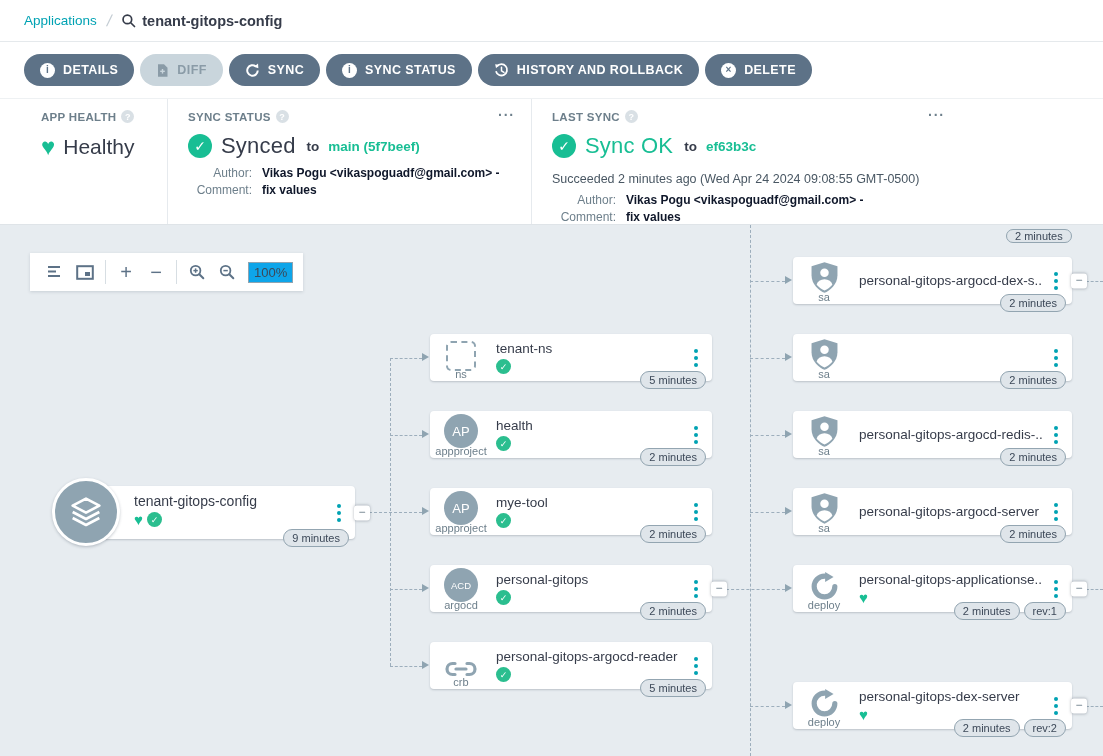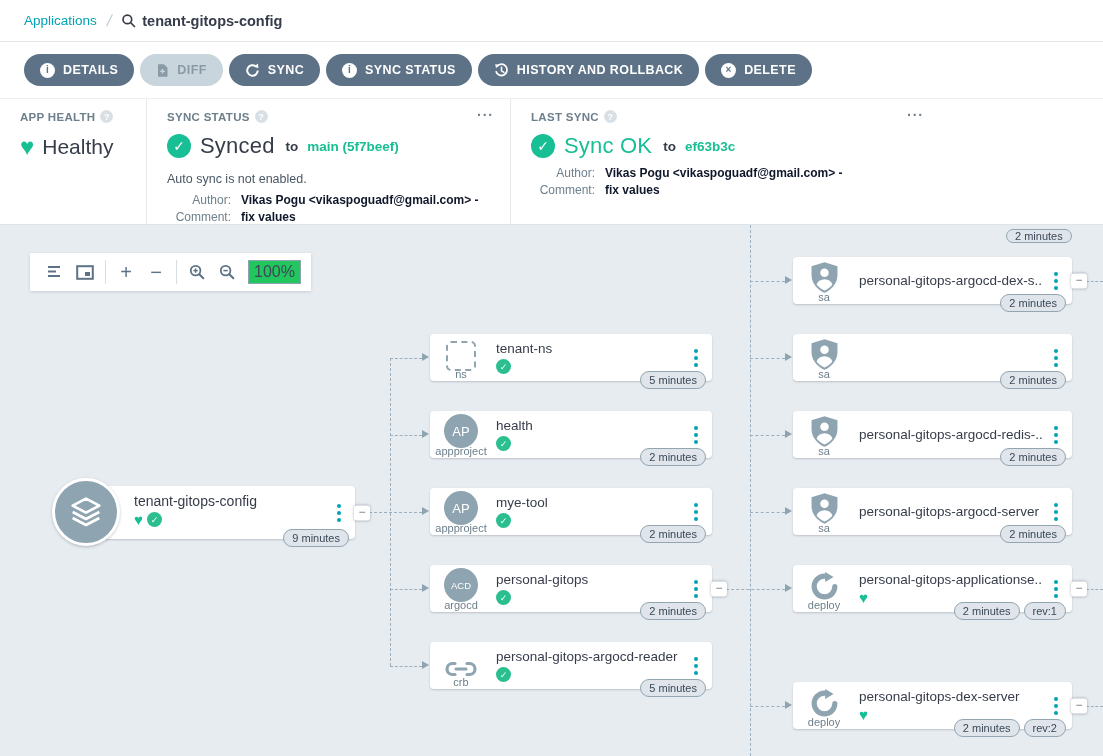--- a/index.html
+++ b/index.html
@@ -17,21 +17,21 @@
           background:#5D7287; color:#fff; font-family:inherit; font-size:12.5px; font-weight:700; letter-spacing:.4px; cursor:pointer; white-space:nowrap; }
   .tbtn.disabled { background:#C9D5DC; color:#8a9ba7; }
   .ico-circle { width:15px; height:15px; border-radius:50%; background:#fff; color:#5D7287; font-size:10px; font-weight:700;
                 display:inline-flex; align-items:center; justify-content:center; font-style:normal; line-height:1; }
   .caret { width:0; height:0; border-left:5px solid transparent; border-right:5px solid transparent; border-top:6px solid #fff; margin-left:2px; }
 
   
   .statusbar { height:126px; display:flex; background:#fff; border-bottom:1px solid #dfe4e8; }
   .panel { position:relative; padding:11px 16px 0 20px; }
   .panel + .panel { border-left:1px solid #e6eaee; }
-  .p-health { width:146px; } .p-sync { width:364px; } .p-last { width:430px; }
+  .p-health { width:146px;margin-left:21px; } .p-sync { width:364px; } .p-last { width:430px; }
   .p-title { display:flex; align-items:center; gap:5px; font-size:11.5px; font-weight:700; letter-spacing:.3px; color:#6D7F8B; }
   .q-ico { width:13px; height:13px; border-radius:50%; background:#d9e0e5; color:#fff; font-size:9px; font-weight:700;
            display:inline-flex; align-items:center; justify-content:center; }
   .p-menu { position:absolute; top:8px; right:16px; color:#6D7F8B; font-weight:700; letter-spacing:1px; cursor:pointer; font-size:14px; }
   .p-statusline { margin-top:10px; display:flex; align-items:center; gap:9px; }
   .big-heart { color:#18BE94; font-size:24px; line-height:1; }
   .big-check { width:24px; height:24px; border-radius:50%; background:#18BE94; color:#fff; font-size:14px; font-weight:700;
                display:inline-flex; align-items:center; justify-content:center; flex:0 0 auto; }
   .status-word { font-size:22px; font-weight:500; color:#363C4A; letter-spacing:.2px; }
   .status-word.green { color:#18BE94; }
@@ -44,21 +44,21 @@
   .health-line { margin-top:12px; display:flex; align-items:center; gap:8px; }
   .health-word { font-size:21px; font-weight:500; color:#363C4A; }
 
   
   .graph { position:relative; width:1103px; height:531px; background:#E7ECF0; overflow:hidden; }
 
   .gtoolbar { position:absolute; left:30px; top:28px; height:38px; background:#fff; display:flex; align-items:center;
               padding:0 10px; box-shadow:0 1px 3px rgba(60,72,88,.18); }
   .gt-btn { width:30px; height:24px; display:inline-flex; align-items:center; justify-content:center; cursor:pointer; color:#5D7287; }
   .gt-sep { width:1px; height:24px; background:#d7dee3; margin:0 5px; }
-  .gt-zoom { border:1px solid #8FA4B1; background:#22c55e; color:#3c4858; font-size:16px; padding:2px 5px; margin-left:6px; cursor:pointer; }
+  .gt-zoom { border:1px solid #8FA4B1; background:#0ea5e9; color:#3c4858; font-size:13px; padding:2px 5px; margin-left:6px; cursor:pointer; }
   .gt-plus { font-size:20px; font-weight:400; }
 
   .line-h { position:absolute; border-top:1.5px dashed #9DAEBC; }
   .line-v { position:absolute; border-left:1.5px dashed #9DAEBC; }
   .arrow { position:absolute; width:0; height:0; border-top:4.5px solid transparent; border-bottom:4.5px solid transparent; border-left:7px solid #8FA4B1; }
 
   .node { position:absolute; background:#fff; border-radius:4px; box-shadow:0 1px 2px rgba(60,72,88,.25); cursor:pointer; }
   .n-icn { position:absolute; left:0; top:1px; width:62px; height:36px; display:flex; align-items:flex-end; justify-content:center; }
   .n-kind { position:absolute; left:0; bottom:1px; width:62px; text-align:center; font-size:11px; color:#6D7F8B; }
   .ic-ns { width:30px; height:30px; border:2px dashed #8FA4B1; border-radius:5px; margin-top:4px; }
@@ -158,41 +158,41 @@
       <span>SYNC STATUS</span>
       <span class="q-ico">?</span>
     </div>
     <span class="p-menu">···</span>
     <div class="p-statusline">
       <span class="big-check">✓</span>
       <span class="status-word">Synced</span>
       <span class="to-lbl">to</span>
       <span class="to-tgt">main (5f7beef)</span>
     </div>
-    <div class="p-note">Auto sync is not enabled.</div>
     <div class="kv">
       <span class="k">Author:</span>
       <span class="v">Vikas Pogu &lt;vikaspoguadf@gmail.com&gt; -</span>
       <span class="k">Comment:</span>
       <span class="v">fix values</span>
     </div>
   </div>
 
   <div class="panel p-last">
     <div class="p-title">
       <span>LAST SYNC</span>
       <span class="q-ico">?</span>
     </div>
     <span class="p-menu">···</span>
     <div class="p-statusline">
       <span class="big-check">✓</span>
       <span class="status-word green">Sync OK</span>
       <span class="to-lbl">to</span>
       <span class="to-tgt">ef63b3c</span>
     </div>
+    <div class="p-note">Succeeded 2 minutes ago (Wed Apr 24 2024 09:08:55 GMT-0500)</div>
     <div class="kv">
       <span class="k">Author:</span>
       <span class="v">Vikas Pogu &lt;vikaspoguadf@gmail.com&gt; -</span>
       <span class="k">Comment:</span>
       <span class="v">fix values</span>
     </div>
   </div>
 </section>
 
 <section class="graph">

